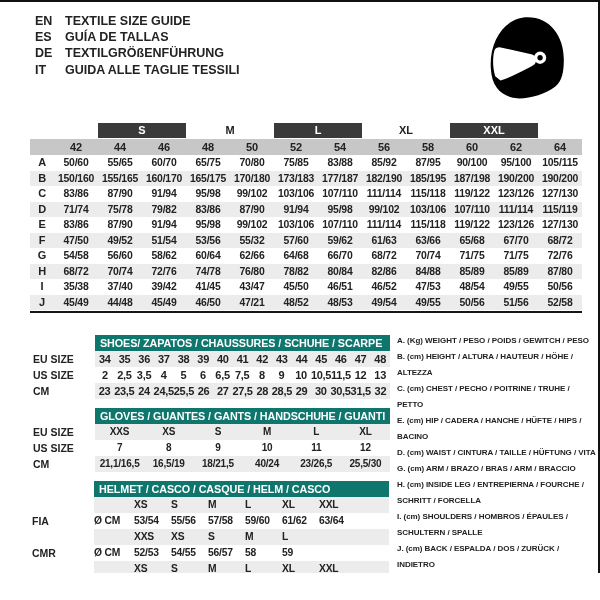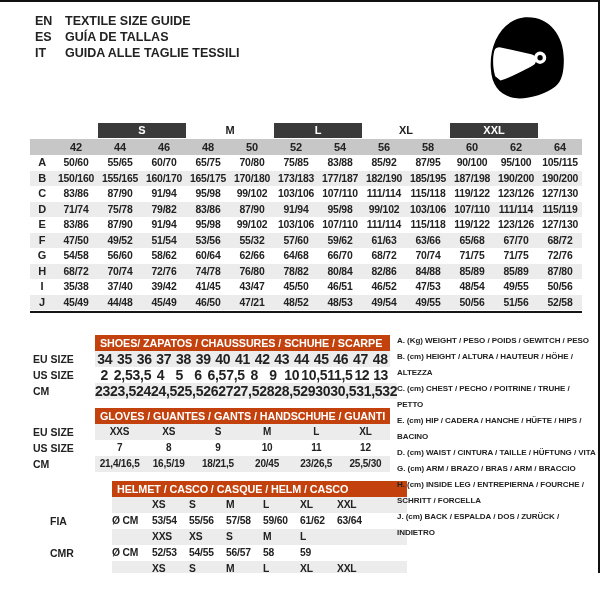--- a/index.html
+++ b/index.html
@@ -27,38 +27,38 @@
   .sizes-row{background:#c7c7c7;height:16px;line-height:16px;font-weight:bold;font-size:11px;text-align:center;}
   .trow{height:15.5px;line-height:15.5px;font-weight:bold;font-size:10.4px;text-align:center;
         letter-spacing:-0.2px;white-space:nowrap;}
   .rows-wrap div.trow:nth-of-type(even){background:#ececec;}
   .cell.letter{font-size:11px;}
   .flat{display:contents;}
 
   .divider{position:absolute;left:30px;top:311px;width:552px;height:2px;background:#161616;}
 
   
-  .bar{height:16px;line-height:16px;background:#c2410c;color:#fff;font-weight:bold;font-size:10.8px;
+  .bar{height:16px;line-height:16px;background:#0f766e;color:#fff;font-weight:bold;font-size:10.8px;
        padding-left:5px;letter-spacing:-0.1px;white-space:nowrap;margin-left:62px;}
   .lrow{display:grid;grid-template-columns:62px 1fr;height:16px;line-height:16px;}
   .row-label{font-weight:bold;font-size:10.5px;white-space:nowrap;}
   .band{white-space:nowrap;}
   .grey-band{background:#ececec;}
 
   .shoes{position:absolute;left:33px;top:335px;width:357px;}
   .sband{display:grid;grid-template-columns:repeat(15,1fr);text-align:center;font-weight:bold;
-         font-size:14px;letter-spacing:-0.3px;}
+         font-size:11px;letter-spacing:-0.3px;}
   .shoes div.lrow:nth-of-type(odd) .band{background:#ececec;}
 
   .gloves{position:absolute;left:33px;top:408px;width:357px;}
   .gband{display:grid;grid-template-columns:repeat(6,1fr);text-align:center;font-weight:bold;
          font-size:10px;letter-spacing:-0.2px;}
   .gloves div.lrow:nth-of-type(odd) .band{background:#ececec;}
 
-  .helmet-tbl{position:absolute;left:50px;top:481px;width:357px;}
+  .helmet-tbl{position:absolute;left:32px;top:481px;width:357px;}
   .hband{display:grid;grid-template-columns:40px repeat(6,37px) 1fr;font-weight:bold;font-size:10.3px;
          text-align:left;letter-spacing:-0.2px;}
 
   
   .legend{position:absolute;left:397px;top:333px;width:200px;font-weight:bold;font-size:8px;
           line-height:16px;letter-spacing:-0.05px;}
 </style>
 </head>
 <body>
 
@@ -72,20 +72,24 @@
         <span class="lang-code">EN</span>
         <span class="lang-text">TEXTILE SIZE GUIDE</span>
       </div>
 
       <div class="lang-row">
         <span class="lang-code">ES</span>
         <span class="lang-text">GUÍA DE TALLAS</span>
       </div>
 
 
+      <div class="lang-row">
+        <span class="lang-code">DE</span>
+        <span class="lang-text">TEXTILGRÖßENFÜHRUNG</span>
+      </div>
 
       <div class="lang-row">
         <span class="lang-code">IT</span>
         <span class="lang-text">GUIDA ALLE TAGLIE TESSILI</span>
       </div>
     </div>
 
   <svg class="helmet-ic" viewBox="0 0 100 108" aria-hidden="true">
     <path fill="#000" d="M52,6 C77,6 93,27 93,54 C93,68 91,79 83,85 C70,95 46,101 33,97 C20,93 11,84 10,64 C8,33 26,6 52,6 Z"></path>
     <path fill="#fff" d="M14,44 C12,52 12,63 15,73 L21,78 C33,74 51,65 59,60 C63,57 62,49 56,48 L20,40 C17,40 15,41 14,44 Z"></path>
@@ -597,27 +601,27 @@
               <div>11</div>
 
               <div>12</div>
             </div>
         </div>
 
         <div class="lrow">
           <div class="row-label">CM</div>
           <div class="gband band">
 
-              <div>21,4/16,5</div>
+              <div>21,1/16,5</div>
 
               <div>16,5/19</div>
 
               <div>18/21,5</div>
 
-              <div>20/45</div>
+              <div>40/24</div>
 
               <div>23/26,5</div>
 
               <div>25,5/30</div>
             </div>
         </div>
       </div>
   </div>
 
   <div class="helmet-tbl">
@@ -771,16 +775,17 @@
 
       <div class="legend-line">E. (cm) HIP / CADERA / HANCHE / HÜFTE / HIPS / BACINO</div>
 
       <div class="legend-line">D. (cm) WAIST / CINTURA / TAILLE / HÜFTUNG / VITA</div>
 
 
       <div class="legend-line">G. (cm) ARM / BRAZO / BRAS / ARM / BRACCIO</div>
 
       <div class="legend-line">H. (cm) INSIDE LEG / ENTREPIERNA / FOURCHE / SCHRITT / FORCELLA</div>
 
+      <div class="legend-line">I. (cm) SHOULDERS / HOMBROS / ÉPAULES / SCHULTERN / SPALLE</div>
 
       <div class="legend-line">J. (cm) BACK / ESPALDA / DOS / ZURÜCK / INDIETRO</div>
     </div>
 </div>
 
 </body></html>

